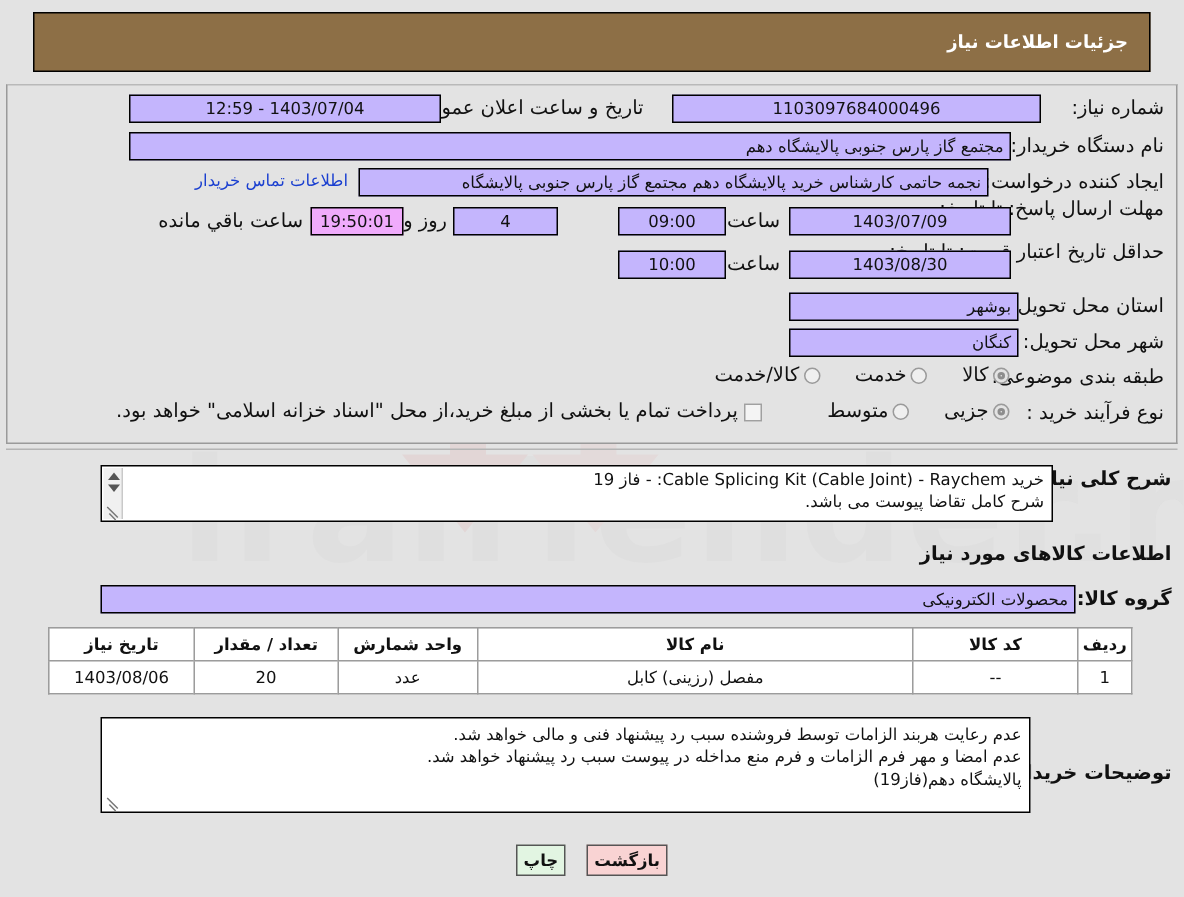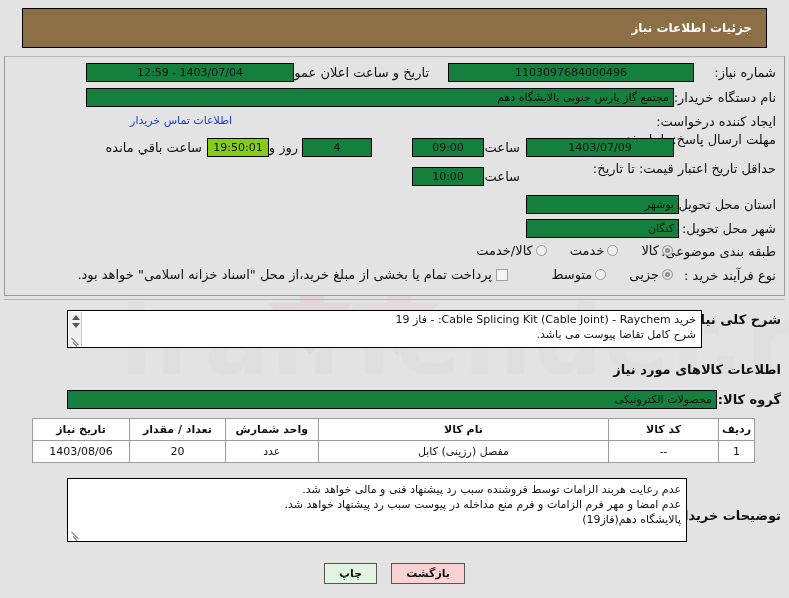--- a/index.html
+++ b/index.html
@@ -75,33 +75,33 @@
     align-items: center;
     white-space: nowrap;
   }
   .lbl {
     font-size: 13px;
     color: #111;
     text-align: left;
   }
   .lbl-b { font-weight: bold; }
   .inp {
-    background: #15803d;
+    background: #c4b5fd;
     border: 1px solid #000;
     height: 19px;
     line-height: 17px;
     font-size: 11px;
     padding: 0 4px;
     color: #111;
     text-align: center;
     font-family: "DejaVu Sans", "Liberation Sans", sans-serif;
     overflow: hidden;
   }
   .inp.rtl-txt { text-align: right; }
-  .inp.cream { background: #84cc16; }
+  .inp.cream { background: #f0abfc; }
   .link {
     color: #1a3fd0;
     text-decoration: none;
     font-size: 11px;
     cursor: pointer;
   }
   .radio {
     display: inline-block;
     width: 11px; height: 11px;
     border: 1px solid #9a9a9a;
@@ -185,21 +185,21 @@
     border: 1px solid #9c9c9c;
     height: 22px;
     text-align: center;
     color: #111;
     font-size: 11px;
   }
   .btn {
     border: 1px solid #555;
     font-size: 11px;
     font-weight: bold;
-    padding: 3px 14px;
+    padding: 3px 4px;
     cursor: pointer;
     font-family: "DejaVu Sans", "Liberation Sans", sans-serif;
   }
   .btn-print { background: #e2f5e2; color: #111; }
   .btn-back  { background: #f9d3d3; color: #111; }
   .num { direction: ltr; unicode-bidi: embed; }
 </style>
 </head>
 <body>
 
@@ -233,20 +233,23 @@
     <div class="row" style="right:8px; top:33px;">
       <span class="lbl">نام دستگاه خریدار:</span>
     </div>
     <div class="row" style="right:110px; top:31px;padding-left:21px;">
       <span class="inp rtl-txt" style="width:588px;">مجتمع گاز پارس جنوبی  پالایشگاه دهم</span>
     </div>
 
     <div class="row" style="right:8px; top:57px;">
       <span class="lbl">ایجاد کننده درخواست:</span>
     </div>
+    <div class="row" style="right:125px; top:55px;">
+      <span class="inp rtl-txt" style="width:420px;">نجمه حاتمی کارشناس خرید پالایشگاه دهم  مجتمع گاز پارس جنوبی  پالایشگاه</span>
+    </div>
     <div class="row" style="right:552px; top:57px;">
       <a class="link" href="#">اطلاعات تماس خریدار</a>
     </div>
 
     <div class="row" style="right:8px; top:76px; display:block; width:95px; text-align:left; line-height:14px;">
       <div class="lbl">مهلت ارسال پاسخ: تا تاریخ:</div>
     </div>
     <div class="row" style="right:110px; top:81px;">
       <span class="inp num" style="width:148px;">1403/07/09</span>
     </div>
@@ -264,20 +267,23 @@
     </div>
     <div class="row" style="right:515px; top:81px;">
       <span class="inp cream num" style="width:62px;">19:50:01</span>
     </div>
     <div class="row" style="right:582px; top:83px;">
       <span class="lbl">ساعت باقي مانده</span>
     </div>
 
     <div class="row" style="right:8px; top:105px; display:block; width:100px; text-align:left; line-height:14px;">
       <div class="lbl">حداقل تاریخ اعتبار قیمت: تا تاریخ:</div>
+    </div>
+    <div class="row" style="right:110px; top:110px;">
+      <span class="inp num" style="width:148px;">1403/08/30</span>
     </div>
     <div class="row" style="right:264px; top:112px;">
       <span class="lbl">ساعت</span>
     </div>
     <div class="row" style="right:300px; top:110px;">
       <span class="inp num" style="width:72px;">10:00</span>
     </div>
 
     <div class="row" style="right:8px; top:140px;">
       <span class="lbl">استان محل تحویل:</span>

